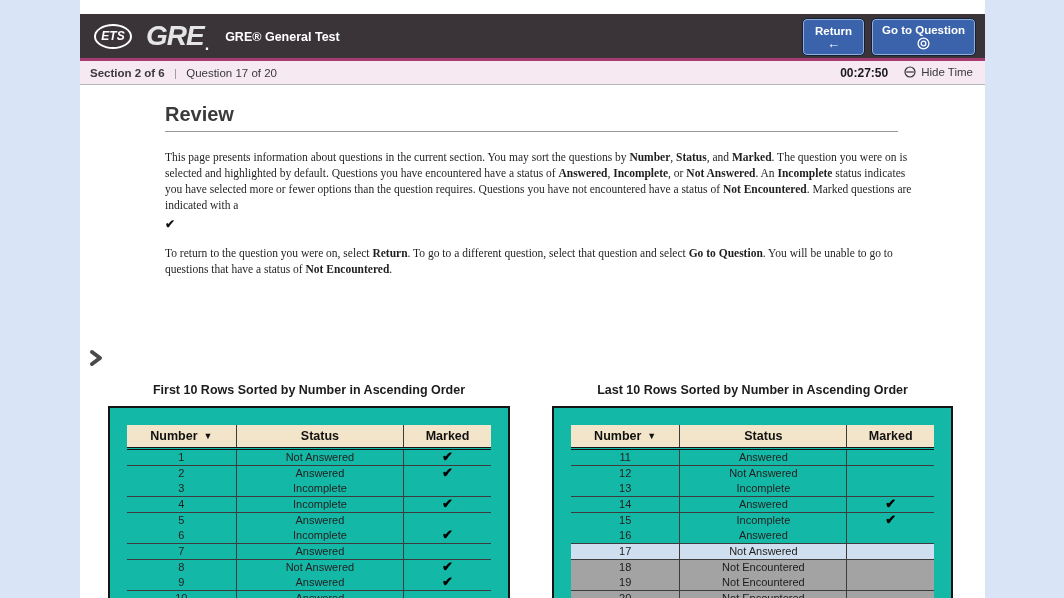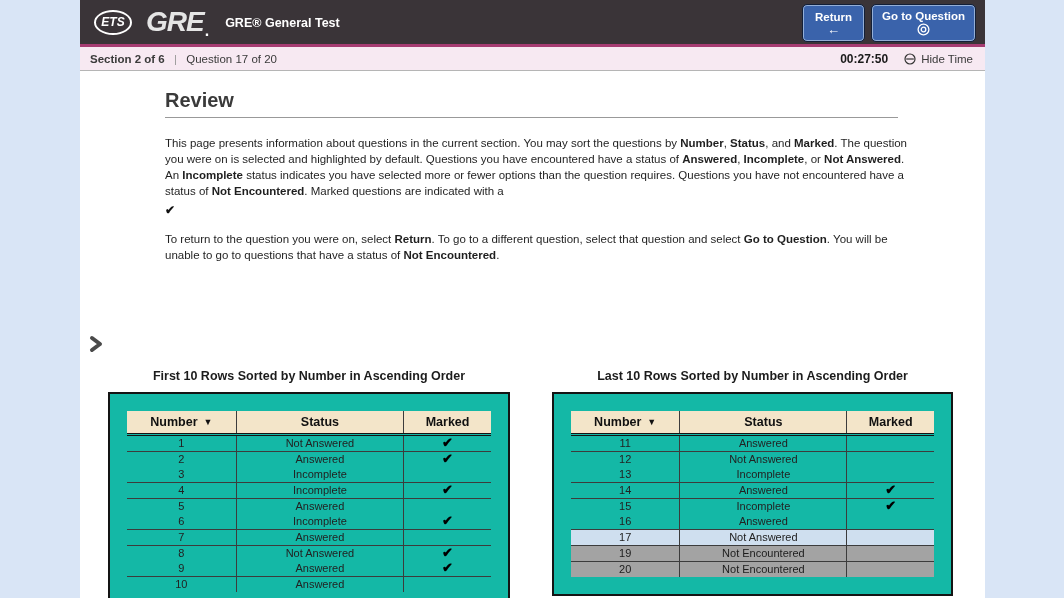--- a/index.html
+++ b/index.html
@@ -2,21 +2,21 @@
 <html><head>
 <meta charset="utf-8">
 <style>
   * { margin:0; padding:0; box-sizing:border-box; }
   html,body { width:1064px; height:598px; overflow:hidden; }
   body { font-family:"Liberation Sans", sans-serif; background:#d9e5f6; position:relative; }
 
   .app-window { position:absolute; left:80px; top:0; width:905px; height:598px; background:#fff; }
 
   
-  .topbar { height:44px; background:#3a3438; display:flex; align-items:center; padding-left:14px; position:relative; }
+  .topbar { height:44px; background:#3a3438; display:flex; align-items:center; padding-left:14px; position:relative;margin-top:14px; }
   .ets-oval { display:inline-flex; align-items:center; justify-content:center; width:38px; height:25px;
               border:2px solid #fff; border-radius:50%; color:#fff; font-style:italic; font-weight:bold; font-size:12px; }
   .gre-big { color:#e5e5e5; font-size:28px; font-weight:bold; font-style:italic; letter-spacing:-1px; margin-left:14px; }
   .gre-dot { color:#fff; font-size:16px; font-weight:bold; align-self:flex-end; margin:0 0 4px 1px; }
   .product { color:#fff; font-size:12.5px; font-weight:bold; margin-left:16px; margin-top:2px; }
   .topbar-buttons { position:absolute; right:9px; top:4px; display:flex; gap:6px; }
   .hdr-btn { display:flex; flex-direction:column; align-items:center; justify-content:center; gap:1px;
              height:38px; background:#3a63ab; border:1px solid #121f38; border-radius:5px;
              box-shadow:inset 0 0 0 1px #93aed6; color:#fff; cursor:pointer; padding:0 8px; }
   .hdr-btn .btn-label { font-size:11.5px; font-weight:bold; white-space:nowrap; }
@@ -26,30 +26,30 @@
   .target-icon { display:inline-block; }
 
   .accent-line { height:3px; background:#a63c72; }
 
   
   .statusbar { height:24px; background:#f7e9f2; border-bottom:1px solid #b5b5b5;
                display:flex; align-items:center; justify-content:space-between; padding:0 12px 0 10px;
                font-size:11.5px; color:#3a3a3a; }
   .status-left .sec { font-weight:bold; }
   .status-left .sep { margin:0 6px; color:#999; }
-  .status-right { display:flex; align-items:center; }
+  .status-right { display:flex; align-items:flex-start; }
   .status-right .timer { font-weight:bold; font-size:12px; color:#1a1a1a; margin-right:16px; }
   .clock-icon { width:12px; height:12px; margin-right:5px; }
   .hide-time { cursor:pointer; }
 
   
   .content { position:relative; height:526px; background:#fff; }
   .page-title { position:absolute; left:85px; top:18px; font-size:20px; font-weight:600; color:#3a3a3a; }
   .title-rule { position:absolute; left:85px; top:46px; width:733px; height:1px; background:#999; }
-  .para { position:absolute; left:85px; width:748px; font-size:11.5px; line-height:16px; color:#1f1f1f; }
+  .para { position:absolute; left:85px; width:748px; font-size:11.5px; line-height:16px; color:#1f1f1f;font-family:Liberation Serif, serif; }
   .para .b { font-weight:bold; }
   .p1 { top:64px; }
   .check-line { position:absolute; left:85px; top:132px; font-size:12px; font-weight:bold; color:#111; }
   .p2 { top:160px; }
   .chevron { position:absolute; left:8px; top:264px; width:16px; height:18px; cursor:pointer; }
 
   
   .tbl-block { position:absolute; top:298px; }
   .tbl-block.first { left:28px; width:402px; }
   .tbl-block.last  { left:472px; width:401px; }
@@ -255,20 +255,25 @@
               <tr>
                 <td>16</td>
                 <td>Answered</td>
                 <td class="mark"></td>
               </tr>
               <tr class="selected">
                 <td>17</td>
                 <td>Not Answered</td>
                 <td class="mark"></td>
               </tr>
+              <tr class="disabled nosep">
+                <td>18</td>
+                <td>Not Encountered</td>
+                <td class="mark"></td>
+              </tr>
               <tr class="disabled">
                 <td>19</td>
                 <td>Not Encountered</td>
                 <td class="mark"></td>
               </tr>
               <tr class="disabled nosep">
                 <td>20</td>
                 <td>Not Encountered</td>
                 <td class="mark"></td>
               </tr>

